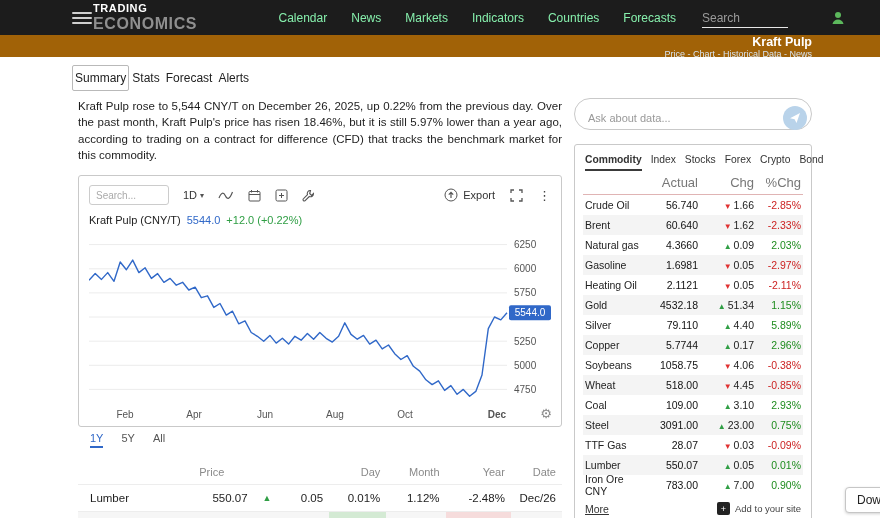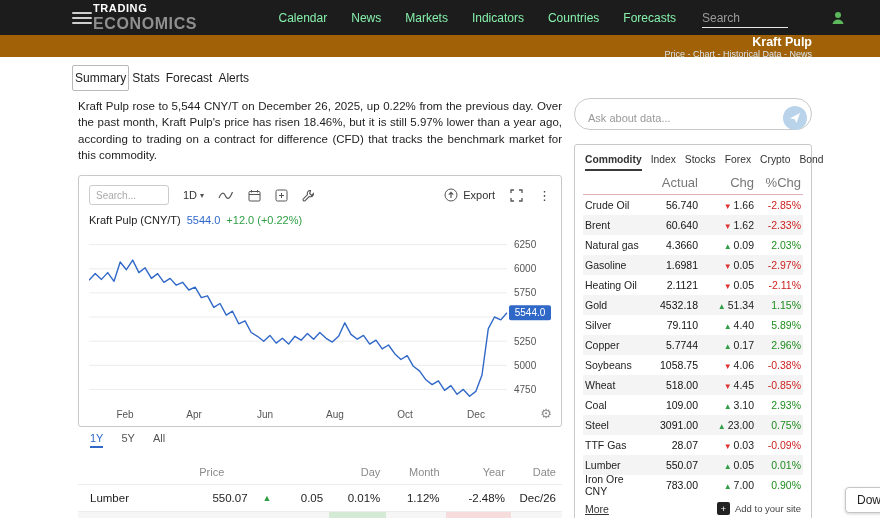--- a/index.html
+++ b/index.html
@@ -221,21 +221,21 @@
           <polyline points="0.0,52.3 6.2,45.6 12.5,51.4 18.7,44.6 25.0,53.3 31.2,34.0 37.4,41.7 43.7,32.1 49.9,44.6 56.1,39.8 62.4,50.4 68.6,45.6 74.9,54.3 81.1,50.4 87.3,57.2 93.6,54.3 99.8,62.0 106.1,59.1 112.3,69.7 118.5,67.8 124.8,79.4 131.0,75.5 137.3,87.1 143.5,83.2 149.7,95.8 156.0,92.9 162.2,104.5 168.4,108.3 174.7,113.2 180.9,107.4 187.2,115.1 193.4,110.3 199.6,116.1 205.9,108.3 212.1,112.2 218.4,105.4 224.6,111.2 230.8,104.5 237.1,110.3 243.3,114.1 249.6,108.3 255.8,94.8 262.0,106.4 268.3,111.2 274.5,107.4 280.7,116.1 287.0,112.2 293.2,120.9 299.5,117.0 305.7,125.7 311.9,131.5 318.2,127.7 324.4,138.3 330.7,143.1 336.9,151.8 343.1,156.6 349.4,152.8 355.6,162.4 361.9,157.6 368.1,166.3 374.3,161.4 380.6,168.2 386.8,163.4 393.0,147.0 399.3,100.6 405.5,89.0 411.8,91.9 418.0,84.8" fill="none" stroke="#3068c8" stroke-width="1.4" stroke-linejoin="round"></polyline>
           <rect x="420" y="77.3" width="42" height="15" rx="2" fill="#3068c8"></rect>
           <text x="441" y="88.3" font-size="10" fill="#fff" text-anchor="middle">5544.0</text>
         </svg>
       <div class="xlabels" id="xlabels">
           <span class="xlab" style="left: 36px;">Feb</span>
           <span class="xlab" style="left: 105px;">Apr</span>
           <span class="xlab" style="left: 176px;">Jun</span>
           <span class="xlab" style="left: 246px;">Aug</span>
           <span class="xlab" style="left: 316px;">Oct</span>
-          <span class="xlab" style="left: 387px;">Dec</span>
+          <span class="xlab" style="left: 408px; font-weight: bold;">Dec</span>
         </div>
       <span class="gear">⚙</span>
     </div>
 
     <div class="rangetabs" id="rangetabs">
         <span class="rtab active">1Y</span>
         <span class="rtab">5Y</span>
         <span class="rtab">All</span>
       </div>
 

